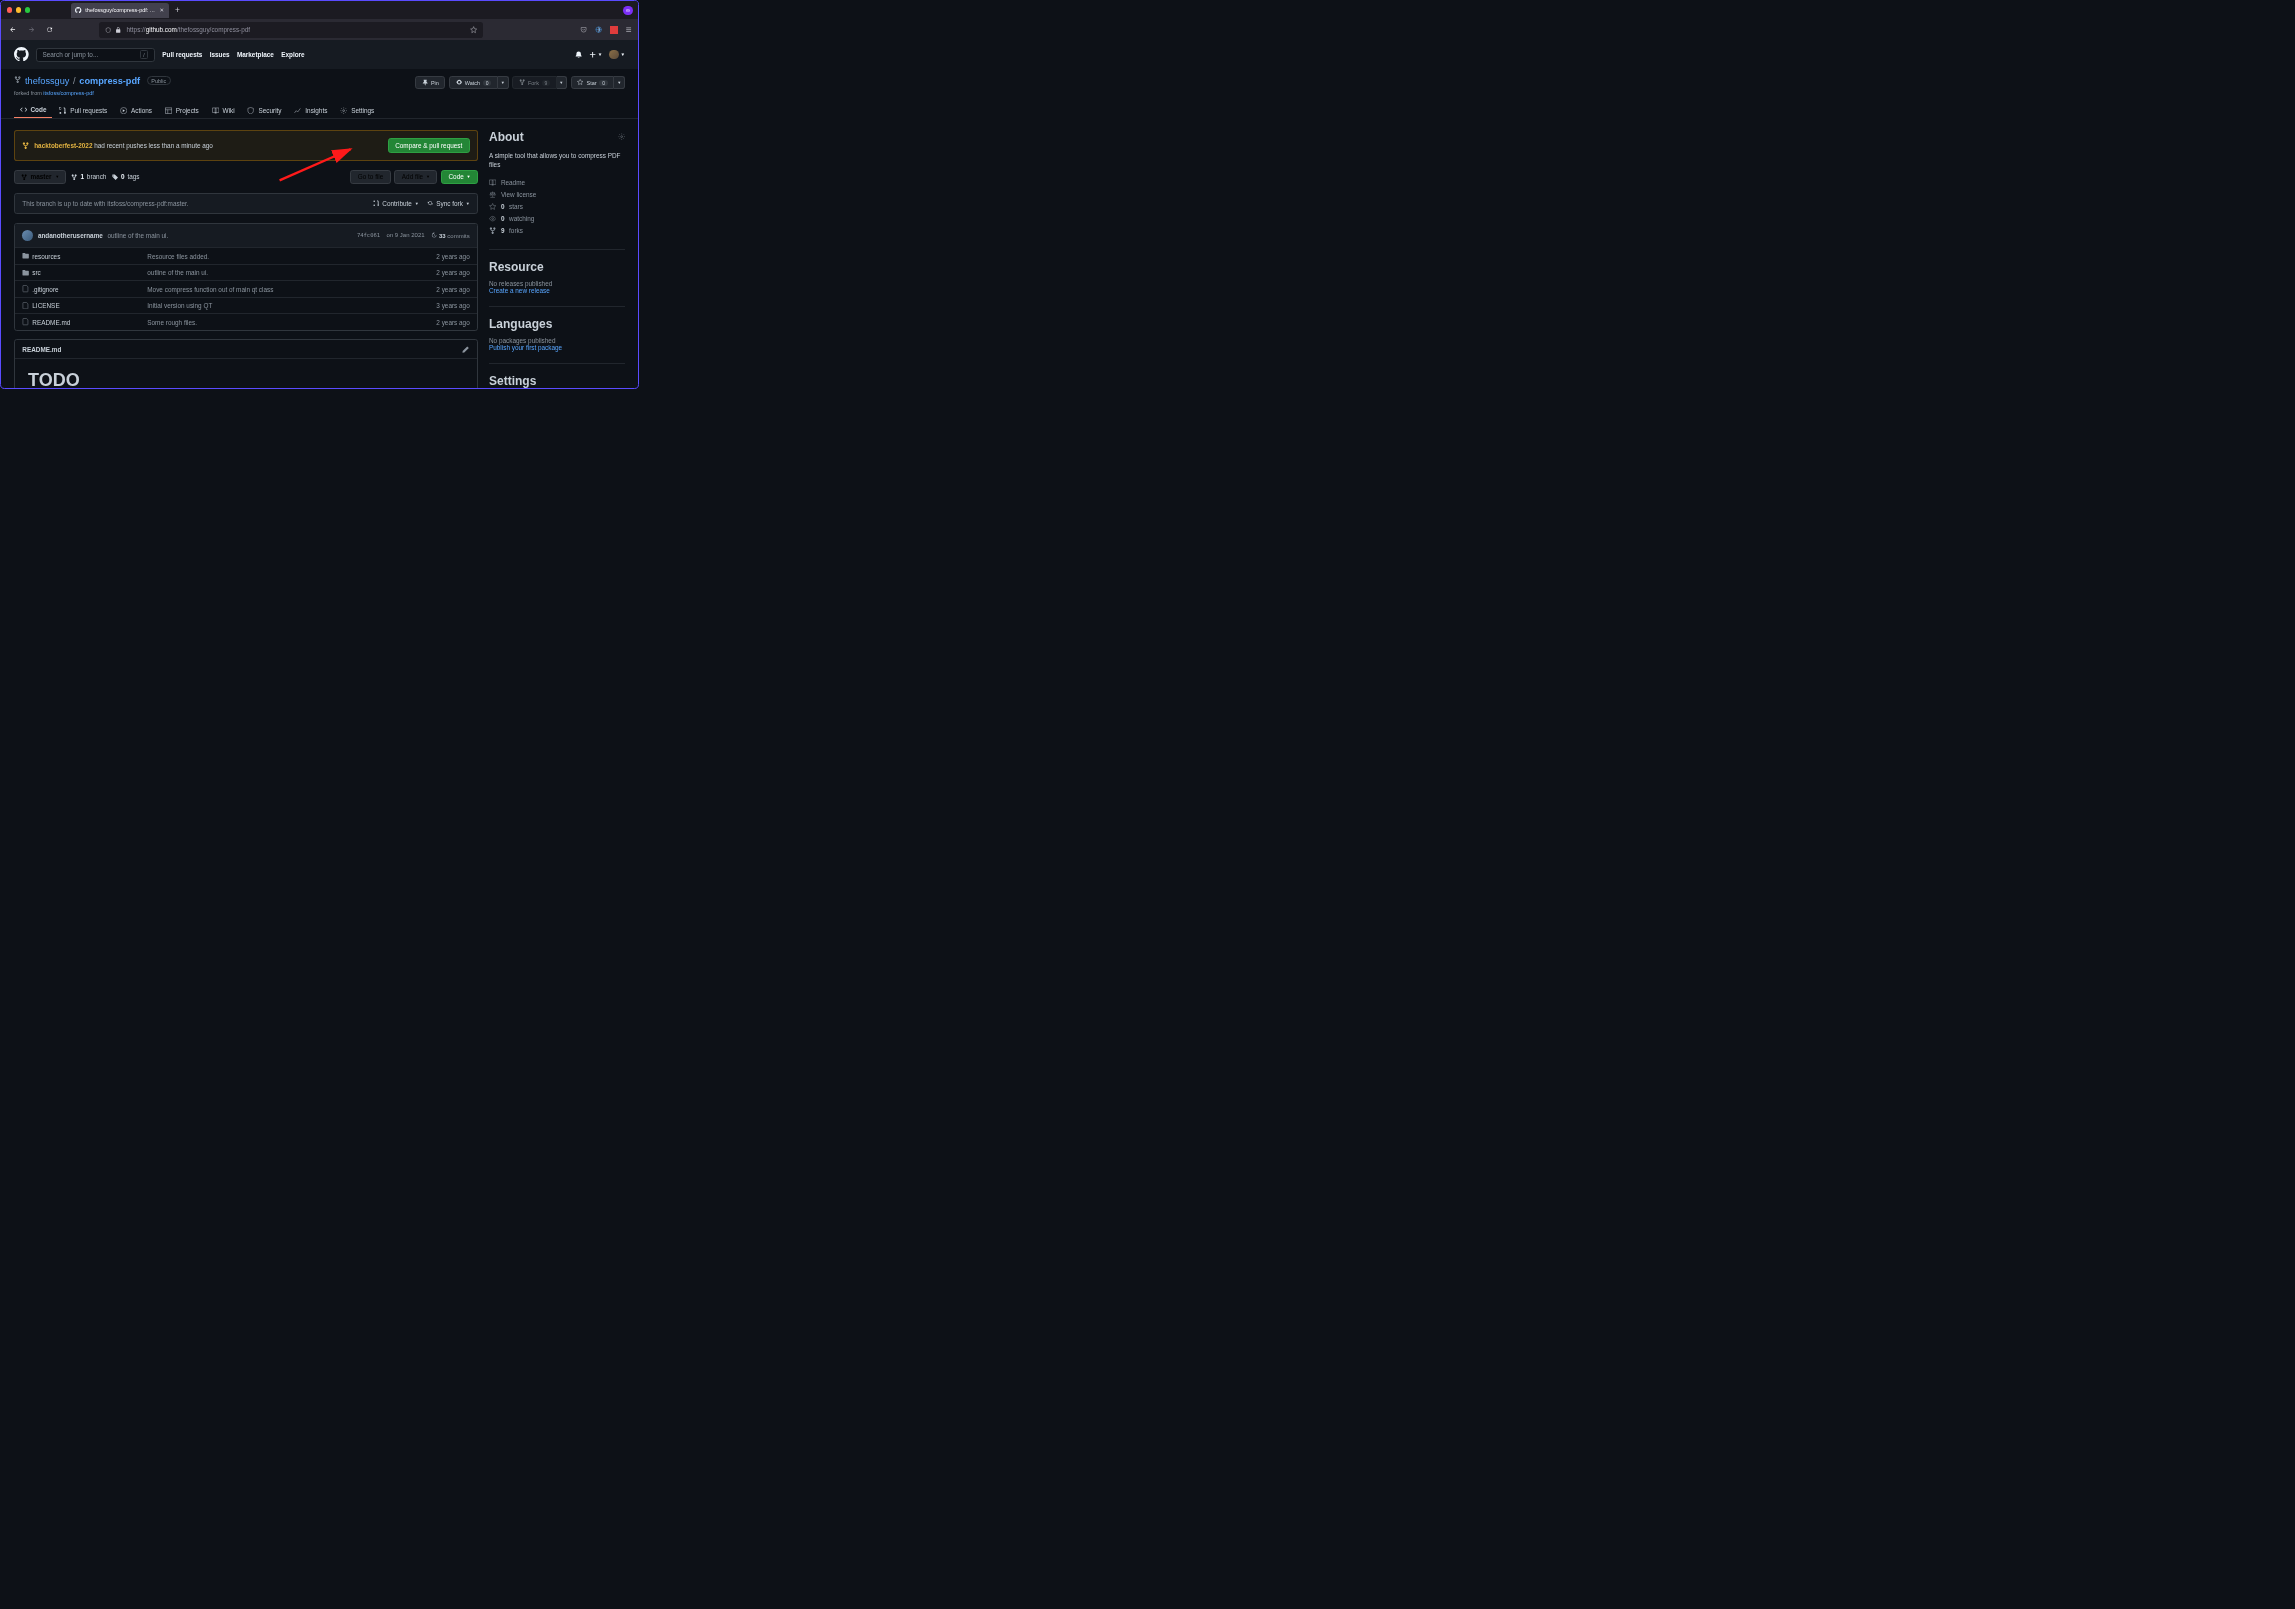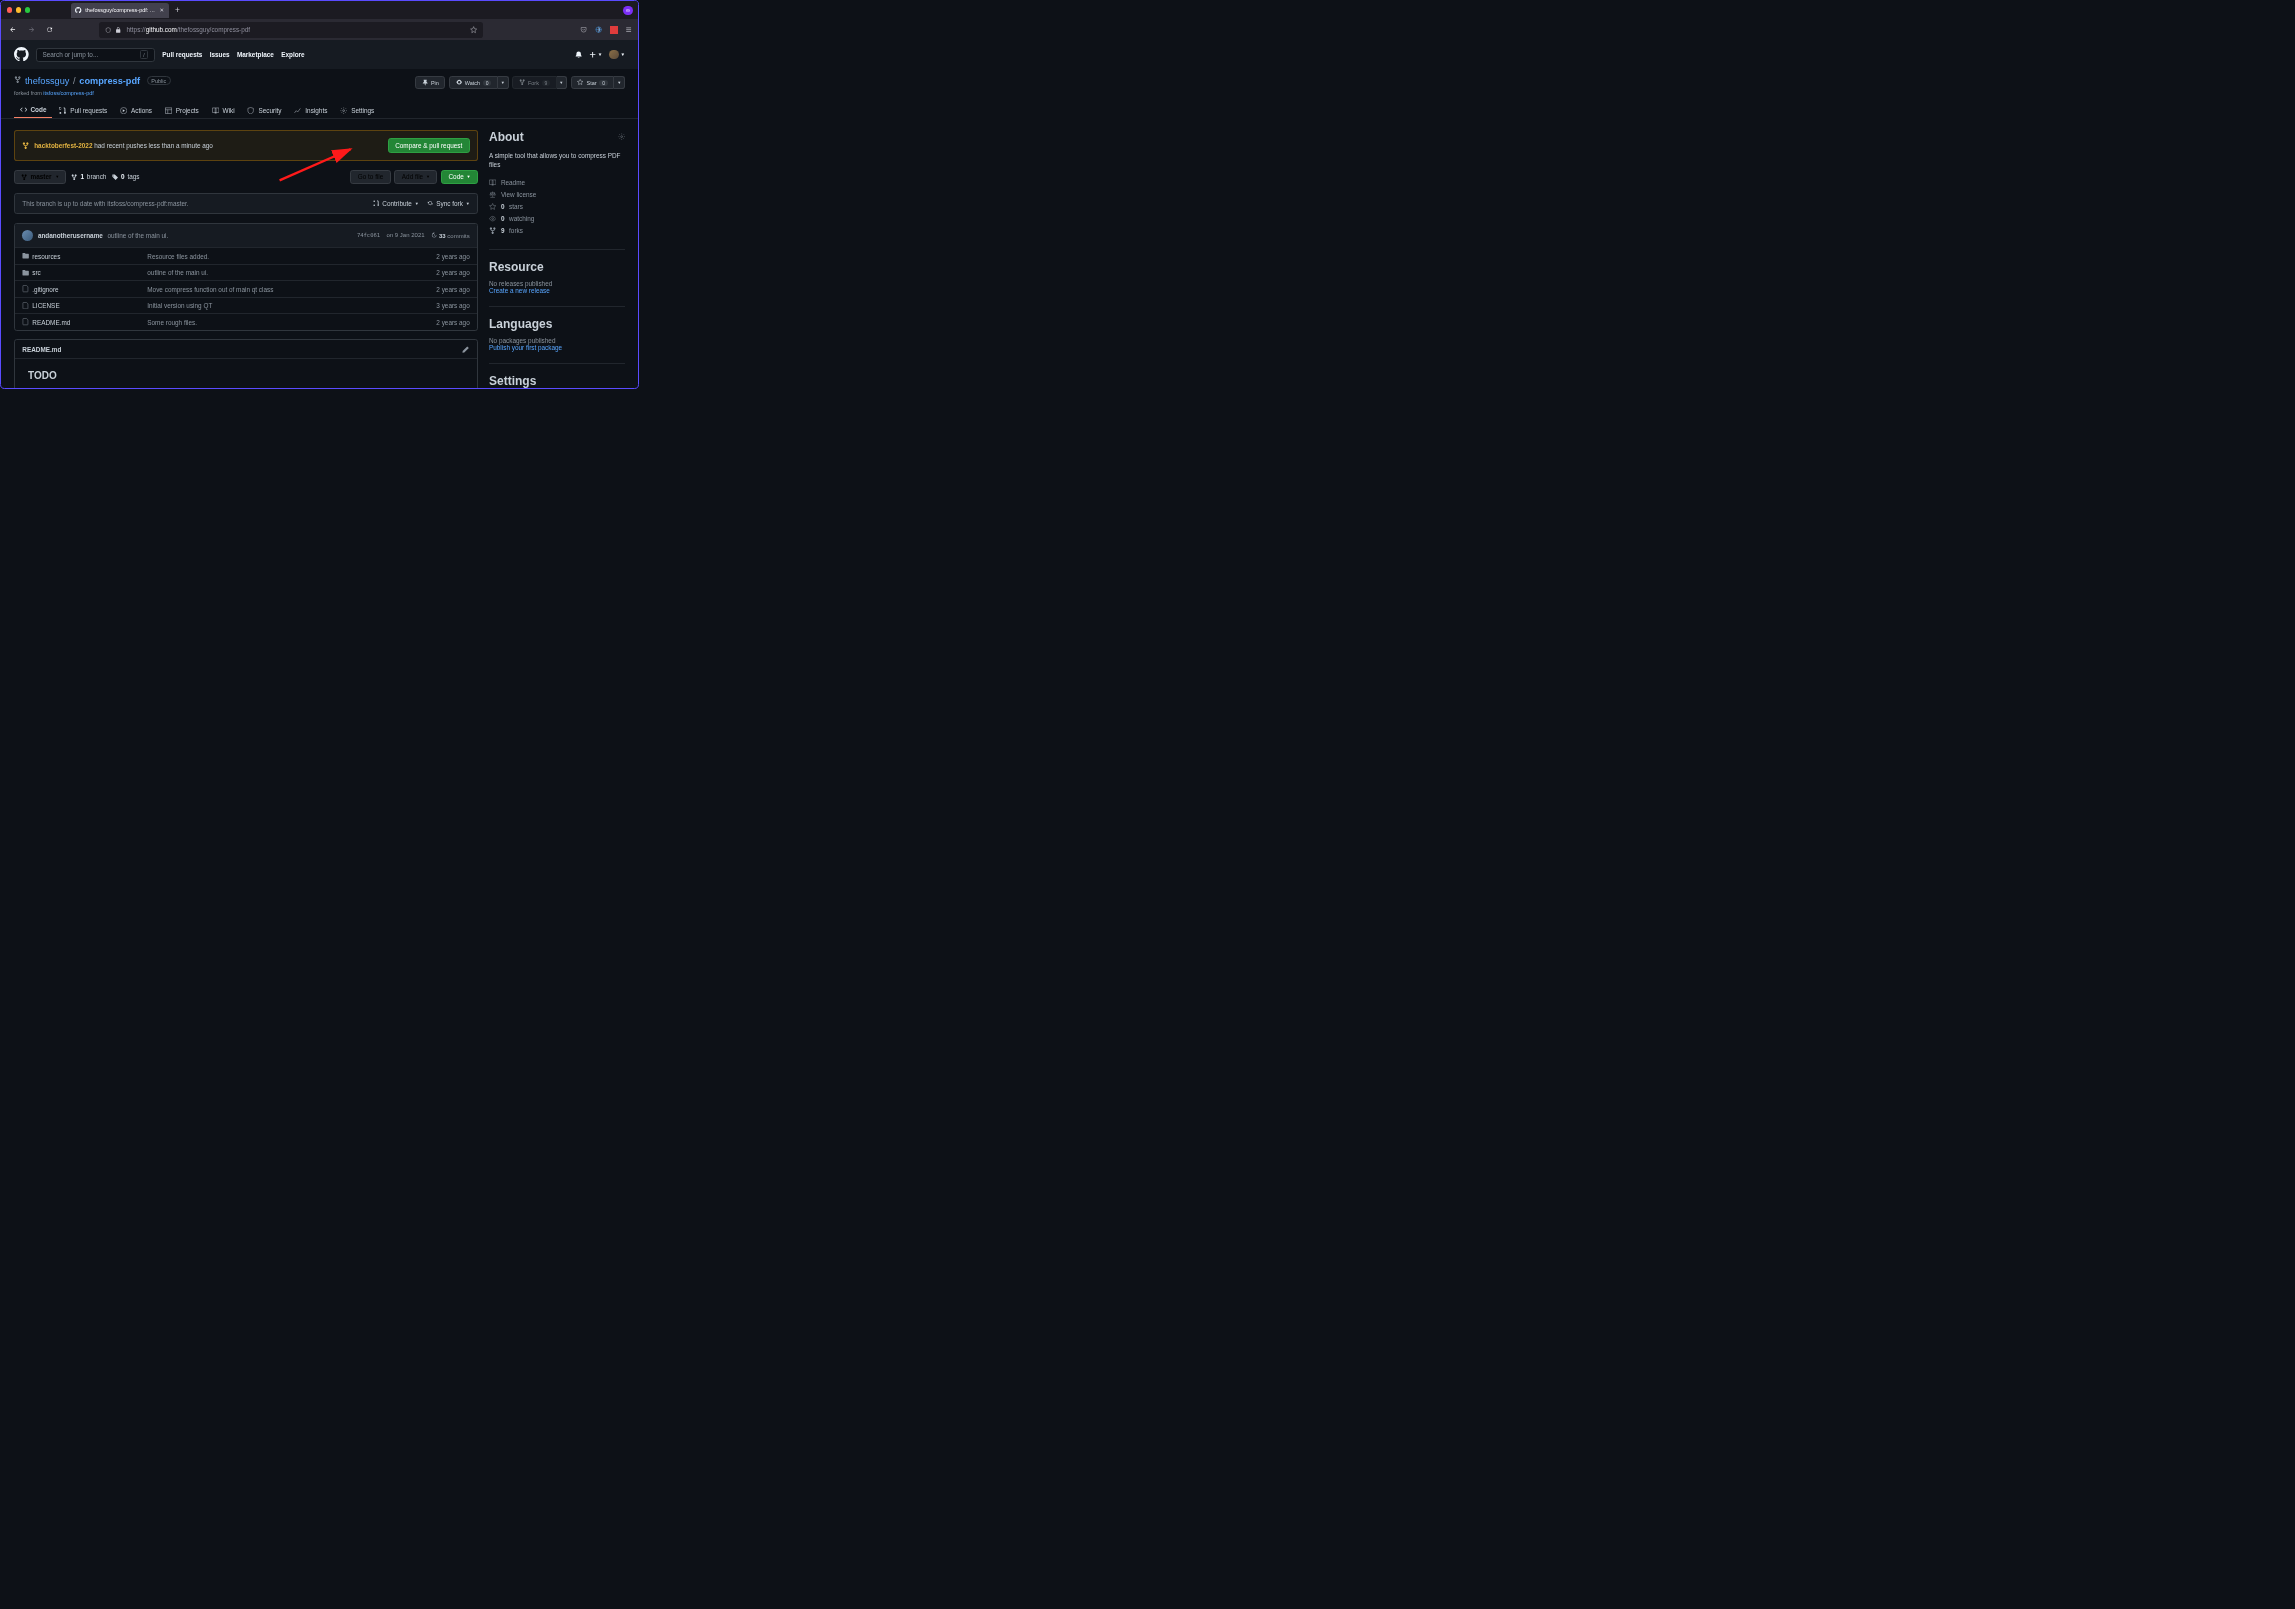--- a/index.html
+++ b/index.html
@@ -108,21 +108,21 @@
   .file-row .icon { width: 10px; color: #8b949e; }
   .file-row .name { width: 115px; color: #c9d1d9; }
   .file-row .cmsg { flex: 1; color: #8b949e; }
   .file-row .age { color: #8b949e; text-align: right; }
 
   
   .readme-box { border: 0.5px solid #30363d; border-radius: 2.8px; margin-top: 8.3px; }
   .readme-head { padding: 5.5px 7.3px; border-bottom: 0.5px solid #21262d; display: flex; align-items: center; }
   .readme-head .fname { font-weight: 600; font-size: 6.4px; }
   .readme-body { padding: 11px 13px; }
-  .readme-body h2 { font-size: 10px; font-weight: 700; color: #c9d1d9; }
+  .readme-body h2 { font-size: 18px; font-weight: 700; color: #c9d1d9; }
 
   
   .side-sec { margin-bottom: 12px; }
   .side-head { display: flex; align-items: center; margin-bottom: 6.4px; }
   .side-head h3 { font-size: 12px; font-weight: 600; }
   .side-desc { color: #c9d1d9; margin-bottom: 7.3px; line-height: 1.5; }
   .side-link { display: flex; align-items: center; gap: 4.6px; color: #8b949e; padding: 2.3px 0; font-size: 6.4px; }
   .side-link strong { color: #c9d1d9; }
   .side-divider { border-top: 0.5px solid #21262d; margin: 1.8px 0 10px; }
   .side-muted { color: #8b949e; font-size: 6.4px; }

